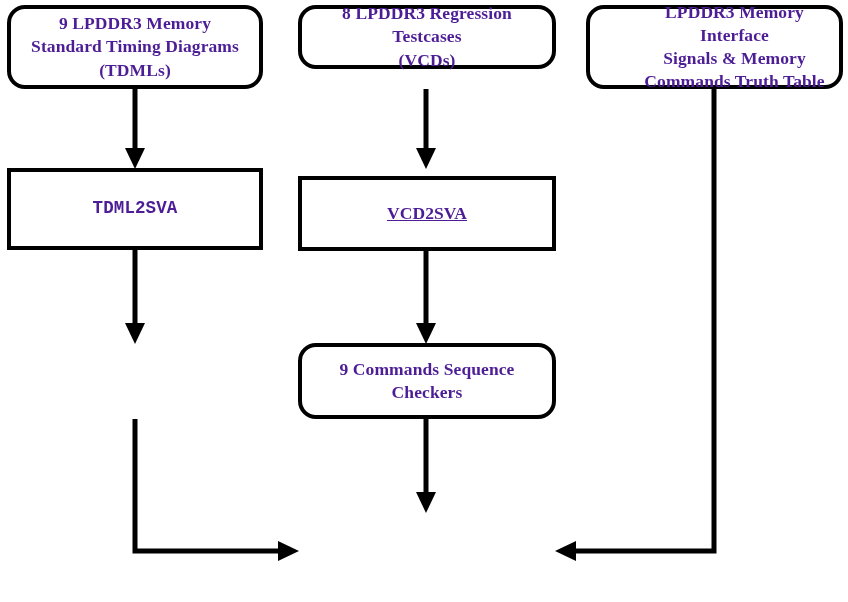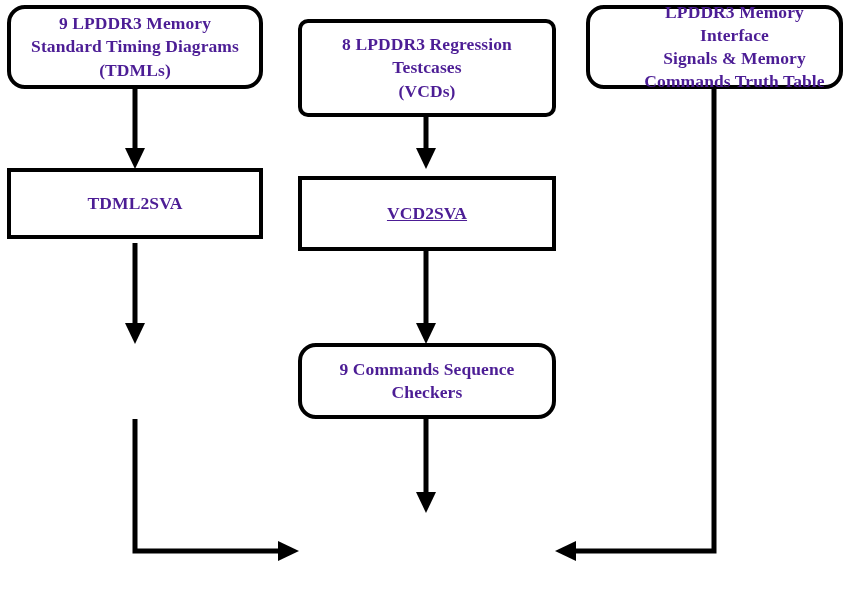--- a/index.html
+++ b/index.html
@@ -98,33 +98,33 @@
       <polygon points="555,551 576,541 576,561" fill="#000000"></polygon>
     </g>
   </svg>
 
   <div class="node rounded" style="left:7px; top:5px; width:256px; height:84px;">
     <span class="node-label">9 LPDDR3 Memory
 Standard Timing Diagrams
 (TDMLs)</span>
   </div>
 
-  <div class="node rounded" style="left:298px; top:19px; width:258px; height:98px;border-radius:10px;">
+  <div class="node rounded" style="left:298px; top:5px; width:258px; height:64px;">
     <span class="node-label">8 LPDDR3 Regression
 Testcases
 (VCDs)</span>
   </div>
 
   <div class="node rounded" style="left:586px; top:5px; width:257px; height:84px;padding-left:40px;">
     <span class="node-label">LPDDR3 Memory Interface
 Signals &amp; Memory
 Commands Truth Table</span>
   </div>
 
-  <div class="node sharp" style="left:7px; top:168px; width:256px; height:71px;">
+  <div class="node sharp" style="left:7px; top:168px; width:256px; height:82px;font-family:Liberation Mono, monospace;">
     <span class="node-label">TDML2SVA</span>
   </div>
 
   <div class="node sharp" style="left:298px; top:176px; width:258px; height:75px;text-decoration:underline;">
     <span class="node-label">VCD2SVA</span>
   </div>
 
 
   <div class="node rounded" style="left:298px; top:343px; width:258px; height:76px;justify-content:center;">
     <span class="node-label">9 Commands Sequence

